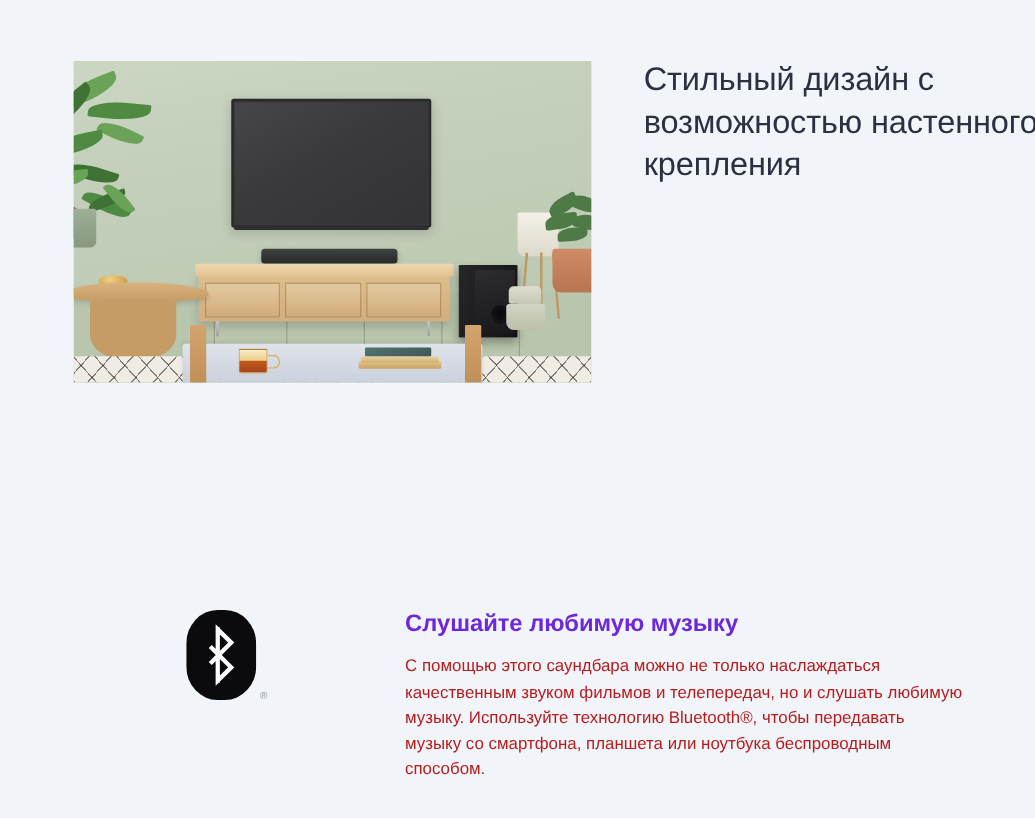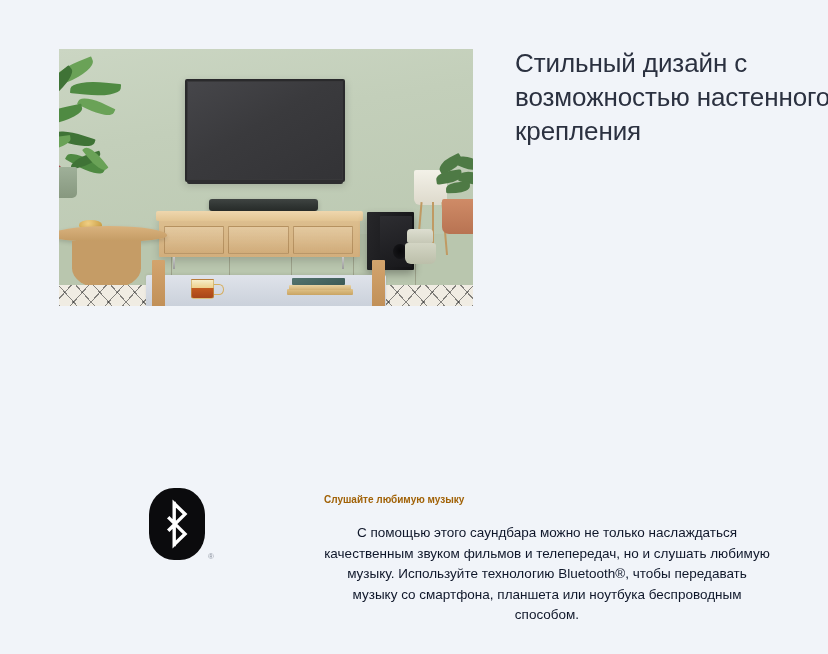--- a/index.html
+++ b/index.html
@@ -289,31 +289,30 @@
     color:#8d93a0;
   }
   .bt-text {
     position:absolute;
     left:324px;
     top:10px;
     width:446px;
   }
   .bt-title {
     margin:0;
-    font-size:10px;
+    font-size:19px;
     line-height:20px;
     font-weight:700;
-    color:#a16207;
+    color:#6d28d9;
   }
   .bt-body {
     margin:13px 0 0 0;
     font-size:13.5px;
     line-height:20.5px;
-    color:#0f172a;
-    text-align:center;
+    color:#b91c1c;
   }
 </style>
 </head>
 <body style="background: rgb(241, 244, 249);">
 
 <section class="feature-section">
 
   <figure class="photo-frame" aria-label="Гостиная с телевизором на стене, саундбаром, деревянной тумбой, сабвуфером и растениями">
     <div class="scene">
 

